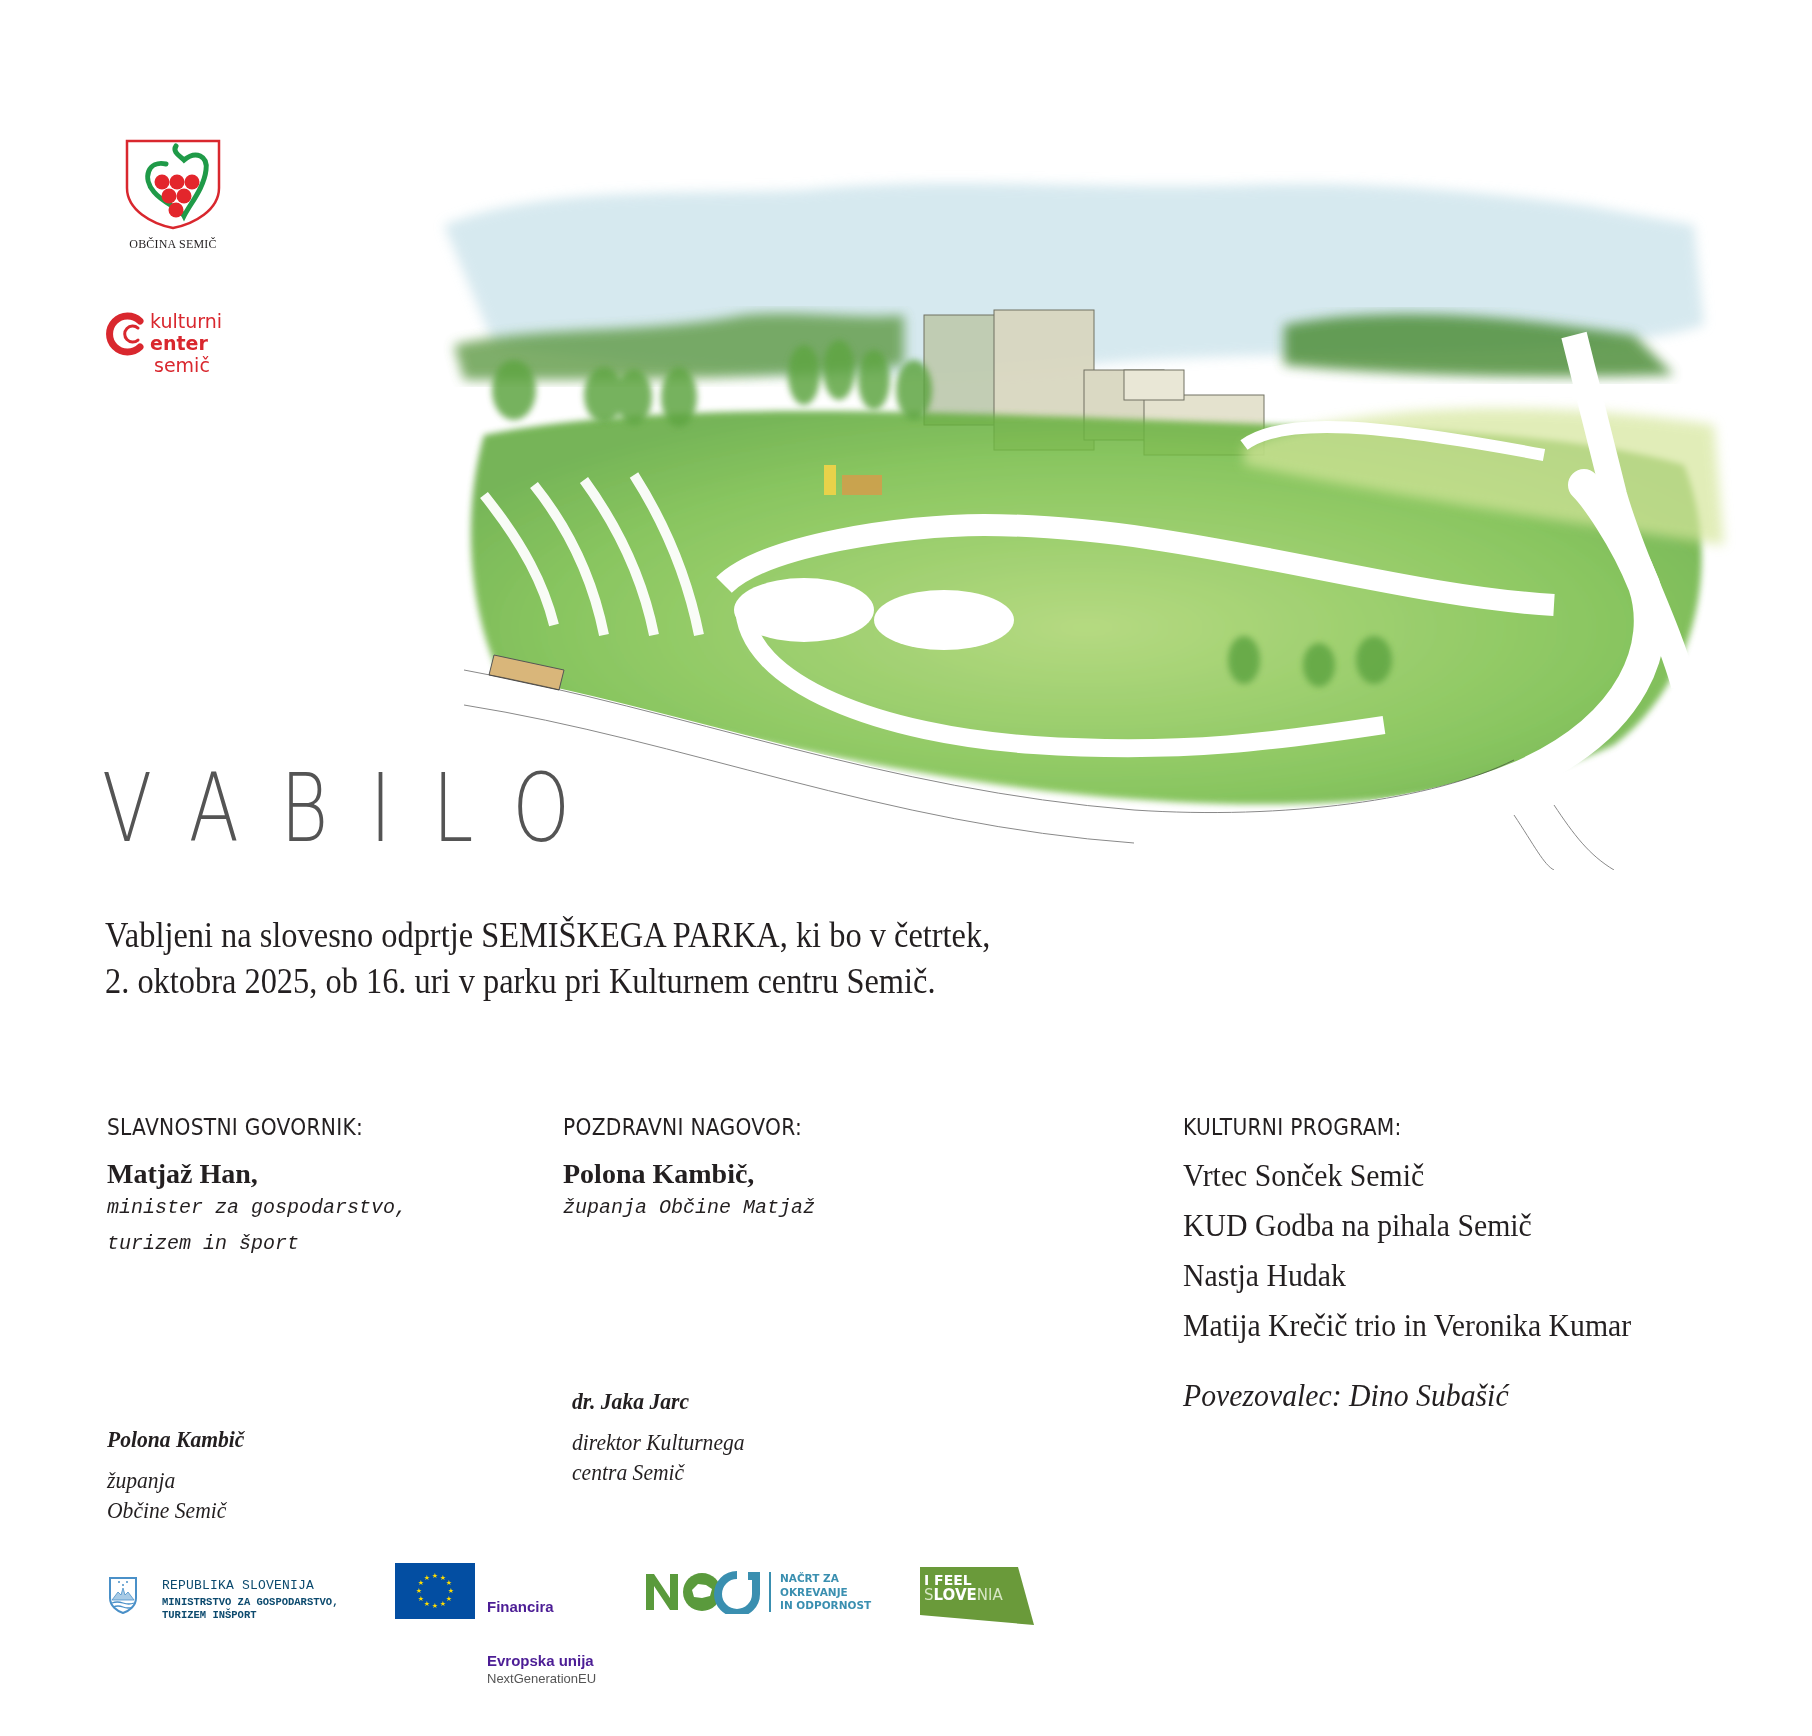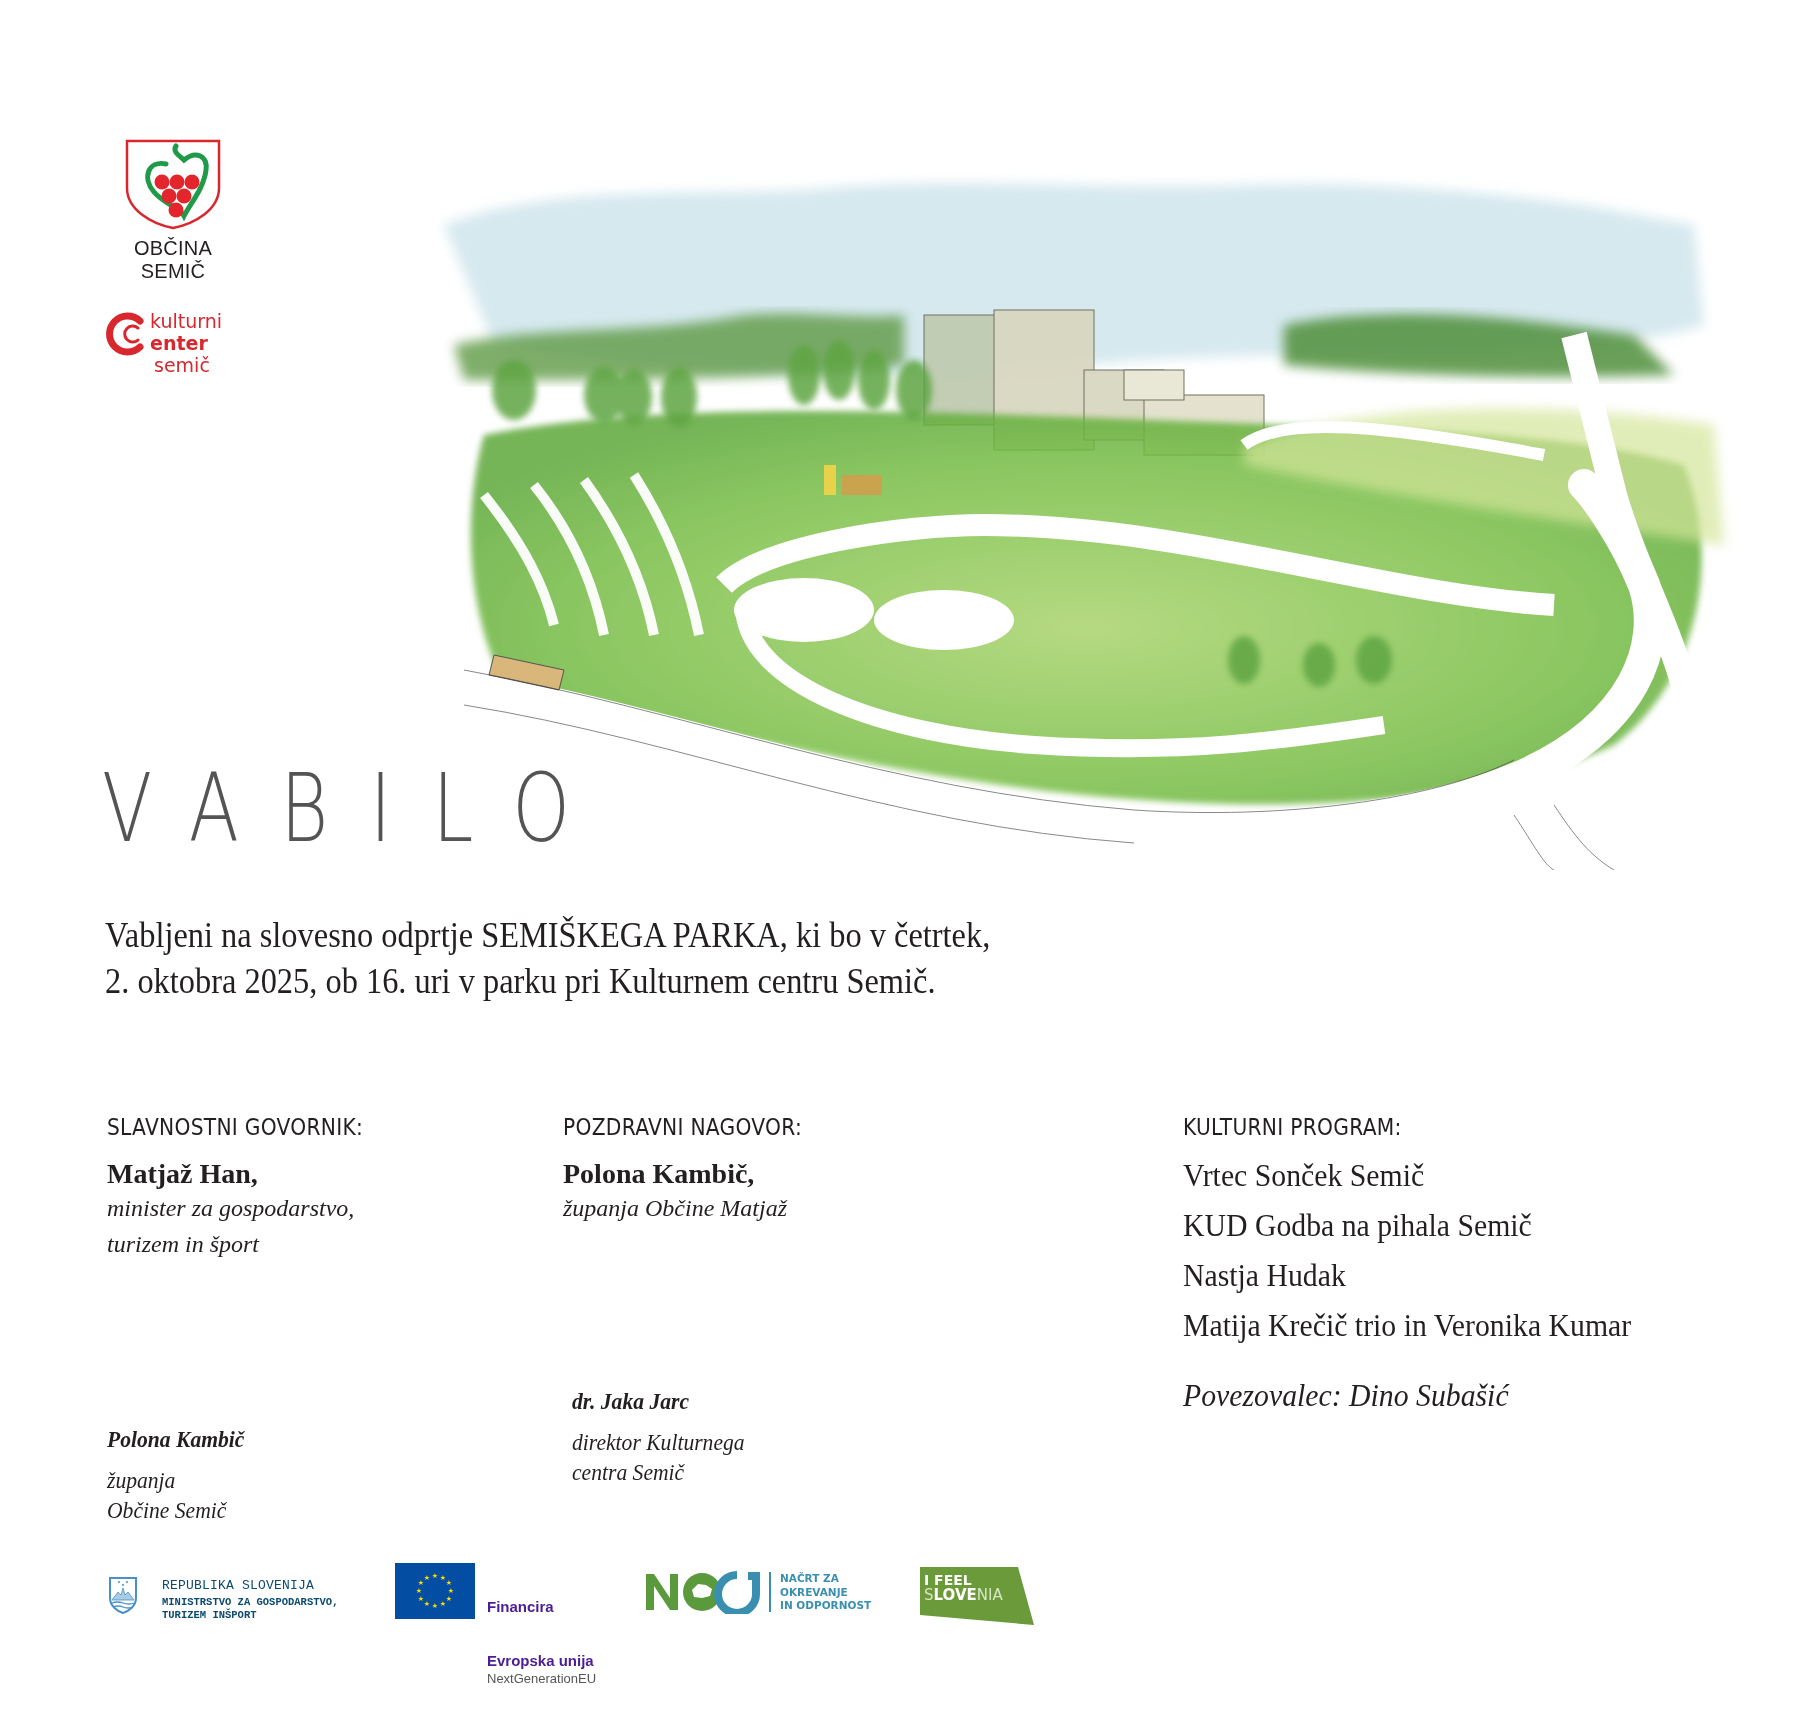--- a/index.html
+++ b/index.html
@@ -1,33 +1,33 @@
 <!DOCTYPE html>
 <html><head>
 <meta charset="utf-8">
 <style>
   html,body{margin:0;padding:0;background:#ffffff;}
   body{width:1812px;height:1736px;position:relative;overflow:hidden;font-family:"Liberation Serif",serif;color:#231f20;}
   .abs{position:absolute;}
   
   .coa{left:124px;top:138px;width:98px;height:92px;}
-  .coa-label{left:108px;top:237px;width:130px;text-align:center;font-family:Liberation Sans, sans-serif;font-size:20px;letter-spacing:0.2px;color:#231f20;}
+  .coa-label{left:108px;top:237px;width:130px;text-align:center;font-family:Liberation Serif, serif;font-size:12px;letter-spacing:0.2px;color:#231f20;}
   .kc{left:104px;top:308px;width:150px;height:76px;}
   .kc-text{position:absolute;left:46px;top:2px;font-family:"DejaVu Sans",sans-serif;color:#d9272e;font-size:19px;line-height:22px;}
   .kc-text .b{font-weight:bold;}
   
   .illus{left:384px;top:165px;width:1365px;height:705px;}
   
   .title{left:102px;top:762px;font-family:"DejaVu Sans",sans-serif;font-weight:200;font-size:94px;letter-spacing:53px;color:#545454;transform:scaleX(0.78);transform-origin:left top;line-height:94px;}
   .lead{left:105px;top:912px;font-size:36px;line-height:46px;color:#231f20;white-space:nowrap;transform:scaleX(0.9);transform-origin:left top;}
   .lead div{margin:0}
   
   .col-h{font-family:"DejaVu Sans",sans-serif;font-size:23px;color:#231f20;letter-spacing:0.3px;transform:scaleX(0.88);transform-origin:left top;white-space:nowrap;}
   .name{font-weight:bold;font-size:28px;margin-top:18px;white-space:nowrap;}
-  .role{font-style:italic;font-size:24px;line-height:36px;white-space:nowrap;}
+  .role{font-style:italic;font-size:20px;line-height:36px;white-space:nowrap;font-family:Liberation Mono, monospace;}
   .prog{font-size:32px;line-height:50px;white-space:nowrap;transform:scaleX(0.93);transform-origin:left top;}
   .prog .host{font-style:italic;margin-top:20px;}
   .sig-name{font-weight:bold;font-style:italic;font-size:24px;white-space:nowrap;transform:scaleX(0.9);transform-origin:left top;}
   .sig-role{font-style:italic;font-size:24px;line-height:30px;margin-top:12px;white-space:nowrap;transform:scaleX(0.9);transform-origin:left top;}
   
   .rs-crest{left:108px;top:1576px;width:30px;height:38px;}
   .rs-text{left:162px;top:1578px;font-family:Liberation Mono, monospace;color:#0c4a6e;}
   .rs-text .l1{font-size:13px;letter-spacing:0.2px;}
   .rs-text .l2,.rs-text .l3{font-size:10.5px;font-weight:bold;line-height:13px;}
   .eu-flag{left:395px;top:1563px;width:80px;height:56px;background:#034ea2;}

